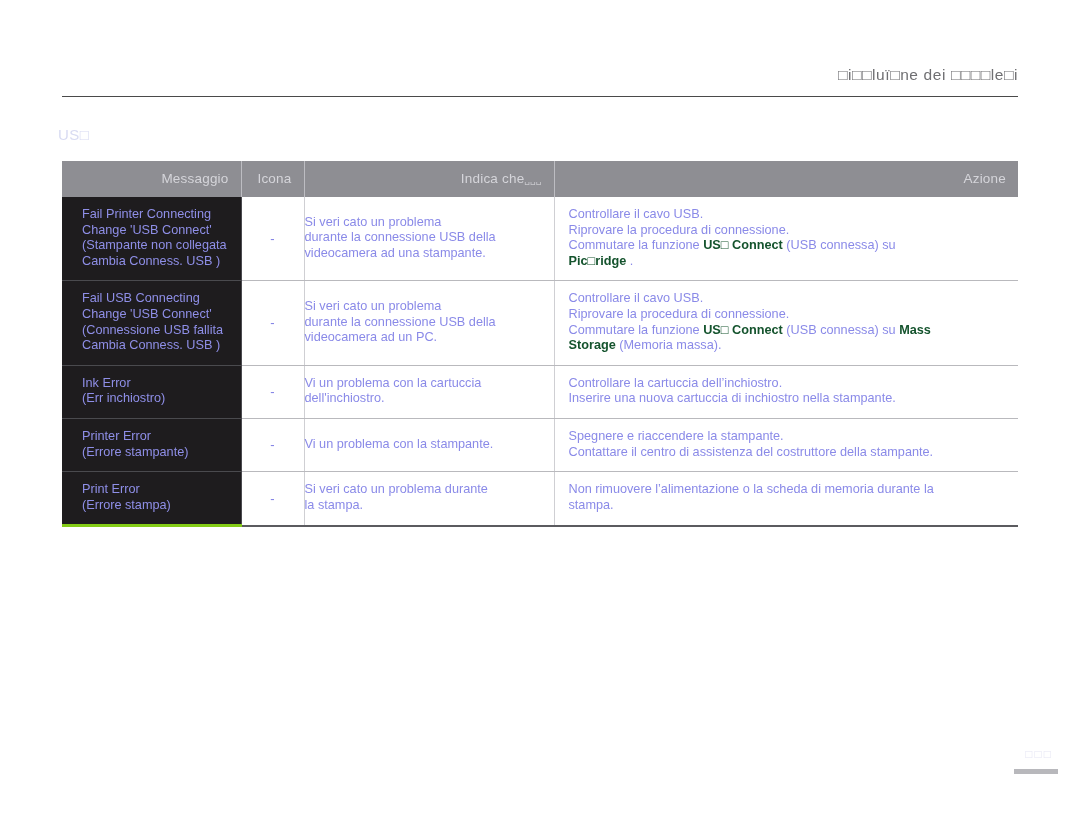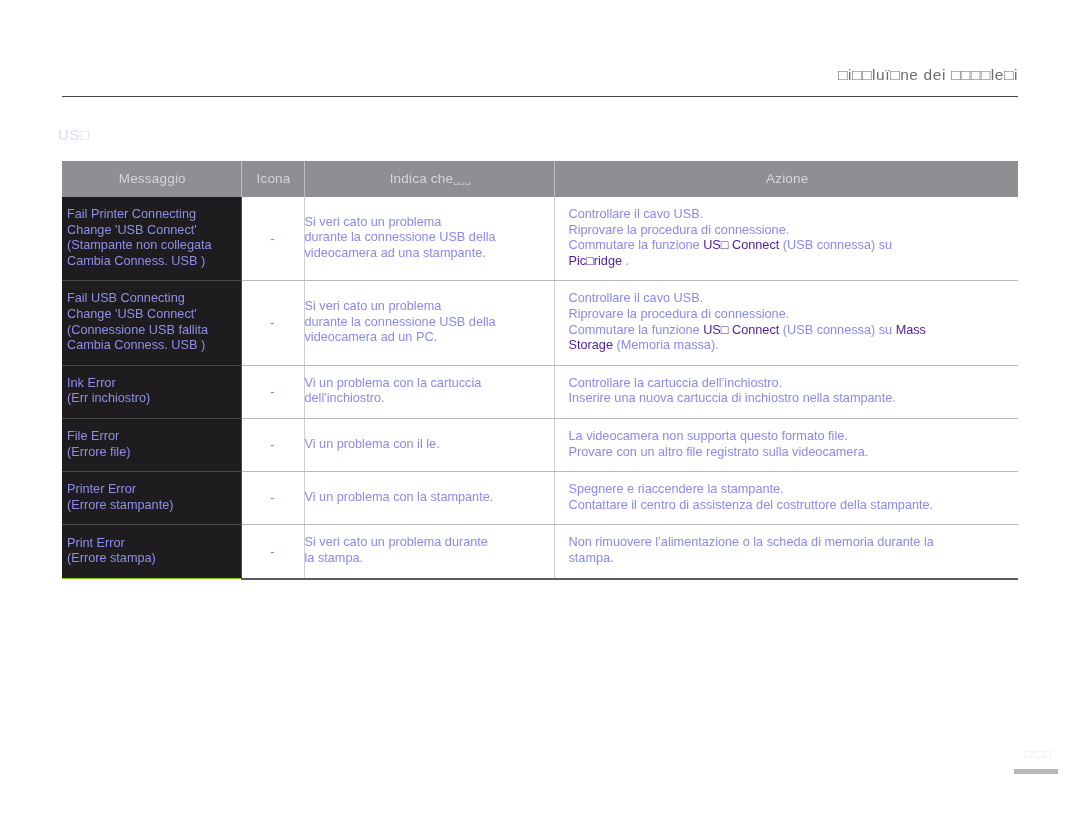--- a/index.html
+++ b/index.html
@@ -67,21 +67,21 @@
   table.msg-table col.c-msg    { width: 179px; }
   table.msg-table col.c-icon   { width: 63px;  }
   table.msg-table col.c-ind    { width: 250px; }
   table.msg-table col.c-act    { width: 464px; }
 
   thead th {
     background: #8e8e93;
     color: #d5d5da;
     font-weight: normal;
     font-size: 13.5px;
-    text-align: center;
+    text-align: right;
     padding: 9px 12px 10px 14px;
     border-right: 1px solid #bdbdc2;
     letter-spacing: 0.2px;
     vertical-align: middle;
     height: 17px;
   }
   thead th:last-child { border-right: none; }
   thead th .ellip {
     font-size: 9px;
     color: #c9c9ce;
@@ -95,44 +95,44 @@
     border-bottom: 1px solid #b9b9bd;
     padding: 10px 12px 11px 14px;
   }
   tbody tr:last-child td { border-bottom: 2px solid #5b5b5f; }
 
   td.msg {
     background: #1e1c1e;
     color: #8f8fe8;
     border-right: 1px solid #4a4a4e;
     border-bottom: 1px solid #4a4a4e;
-    padding-left: 5px;
-  }
-  tbody tr:last-child td.msg { border-bottom: 1px solid #84cc16; margin-top: 16px; }
+    padding-left: 20px;
+  }
+  tbody tr:last-child td.msg { border-bottom: 3px solid #84cc16; margin-top: 16px; }
 
   td.icon {
     background: #ffffff;
     text-align: center;
     color: #7e7ee4;
     border-right: 1px solid #cfcfd3;
     padding: 0;
     font-size: 13px;
   }
   td.ind {
     background: #ffffff;
     color: #8a8ae8;
     border-right: 1px solid #cfcfd3;
     padding-left: 0;
   }
   td.act {
     background: #ffffff;
     color: #8a8ae8;
   }
 
-  .dim { color: #4c1d95; }
+  .dim { color: #14532d; font-weight: bold; }
 
   
   .page-number {
     position: absolute;
     right: 27px;
     bottom: 66px;
     font-size: 12px;
     color: #e6e6f4;
     letter-spacing: 2px;
     white-space: pre;
@@ -199,29 +199,20 @@
           <tr>
             <td class="msg">Ink Error<br>(Err inchiostro)</td>
             <td class="icon">-</td>
             <td class="ind">Vi  un problema con la cartuccia<br>dell'inchiostro.</td>
             <td class="act">
               <div><span>Controllare la cartuccia dell’inchiostro.</span></div>
               <div><span>Inserire una nuova cartuccia di inchiostro nella stampante.</span></div>
             </td>
           </tr>
           <tr>
-            <td class="msg">File Error<br>(Errore file)</td>
-            <td class="icon">-</td>
-            <td class="ind">Vi  un problema con il  le.</td>
-            <td class="act">
-              <div><span>La videocamera non supporta questo formato file.</span></div>
-              <div><span>Provare con un altro file registrato sulla videocamera.</span></div>
-            </td>
-          </tr>
-          <tr>
             <td class="msg">Printer Error<br>(Errore stampante)</td>
             <td class="icon">-</td>
             <td class="ind">Vi  un problema con la stampante.</td>
             <td class="act">
               <div><span>Spegnere e riaccendere la stampante.</span></div>
               <div><span>Contattare il centro di assistenza del costruttore della stampante.</span></div>
             </td>
           </tr>
           <tr>
             <td class="msg">Print Error<br>(Errore stampa)</td>

